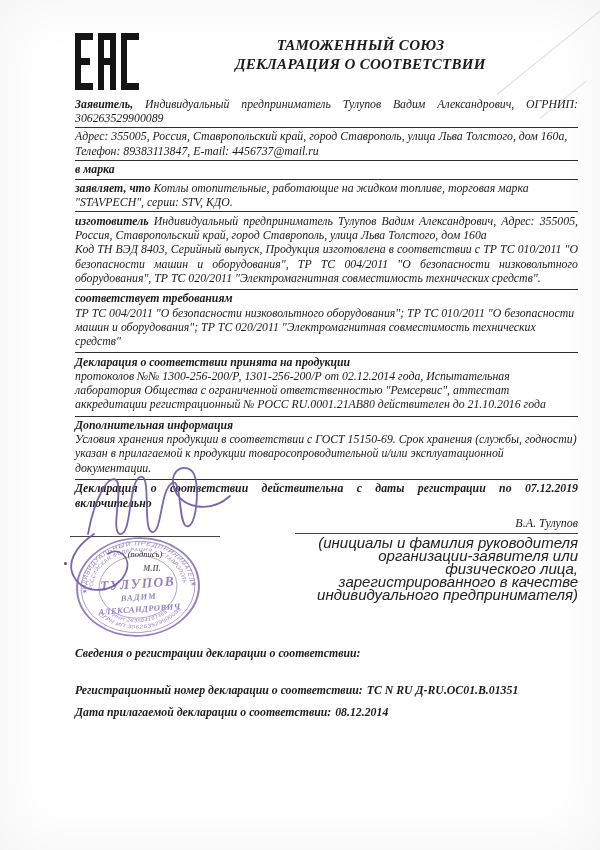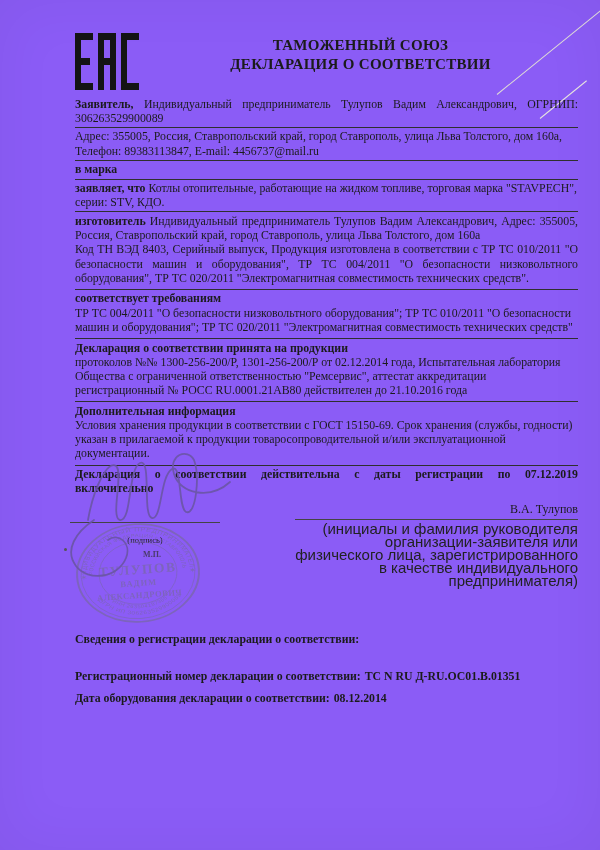--- a/index.html
+++ b/index.html
@@ -1,18 +1,18 @@
 <!DOCTYPE html>
 <html><head>
 <meta charset="utf-8">
 <style>
   html,body{margin:0;padding:0;}
   body{width:600px;height:850px;background:#e9e9e9;font-family:"Liberation Serif",serif;}
-  .page{position:relative;width:600px;height:850px;background:#8b5cf6;overflow:hidden;
-        box-shadow:inset 0 0 60px rgba(0,0,0,0.05);color:#1b1b1b;}
+  .page{position:relative;width:600px;height:850px;background:#ffffff;overflow:hidden;
+        box-shadow:inset 0 0 60px rgba(0,0,0,0.05);color:#1b1b1b;font-style:italic;}
   .crease{position:absolute;left:497px;top:94px;width:136px;height:1px;background:#dedbd6;
           transform:rotate(-39deg);transform-origin:left center;}
   .crease2{position:absolute;left:540px;top:118px;width:60px;height:1px;background:#e6e3df;
           transform:rotate(-39deg);transform-origin:left center;}
   .header{position:absolute;top:33px;left:75px;right:22px;display:flex;gap:22px;}
   .logo{width:64px;height:57px;flex:0 0 64px;}
   .title{flex:1;text-align:center;font-weight:bold;font-size:15px;line-height:19px;
          padding-top:3px;padding-right:18px;letter-spacing:0.3px;}
   .content{position:absolute;top:95px;left:75px;width:503px;font-size:11.8px;line-height:14.2px;}
   .sec{border-bottom:1px solid #2f2f2f;padding:1.5px 0 2px 0;}
@@ -156,17 +156,17 @@
         <g fill="none" stroke="#6a55a5" stroke-width="1.8" stroke-linecap="round" opacity="0.9">
           <path d="M 28,74 C 34,40 48,14 56,20 C 64,26 50,72 60,74 C 72,76 68,22 80,17 C 92,12 82,70 92,72 C 102,74 100,30 112,23 C 122,17 118,62 126,66 C 136,70 140,30 134,14 C 128,2 108,8 114,28 C 120,48 150,54 170,36"></path>
           <path d="M 34,74 C 16,86 4,104 16,120 C 28,136 58,132 66,112 C 72,97 58,86 48,94"></path>
         </g>
       </svg>
     </div>
 
     <div class="footer">
       <div class="row f1">Сведения о регистрации декларации о соответствии:</div>
       <div class="row f2"><span>Регистрационный номер декларации о соответствии:</span><span class="v">ТС N RU Д-RU.ОС01.В.01351</span></div>
-      <div class="row f3"><span>Дата оборудования декларации о соответствии:</span><span class="v">08.12.2014</span></div>
+      <div class="row f3"><span>Дата прилагаемой декларации о соответствии:</span><span class="v">08.12.2014</span></div>
     </div>
 
   </div>
 </div>
 
 </body></html>

